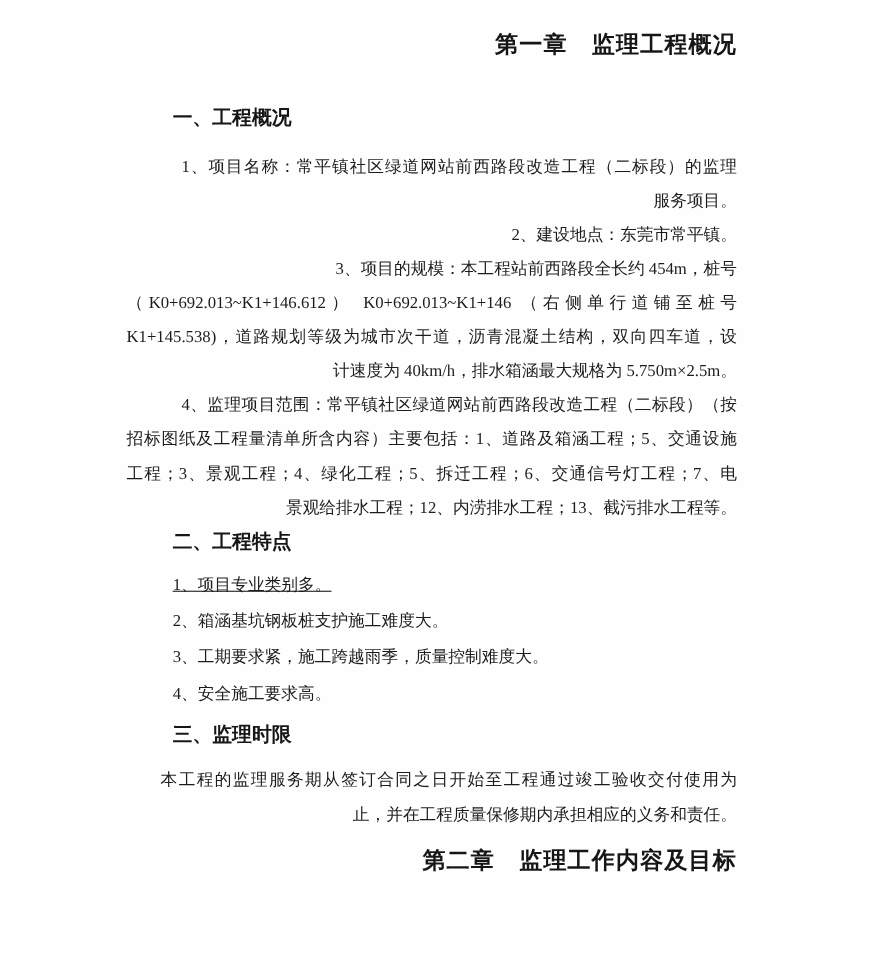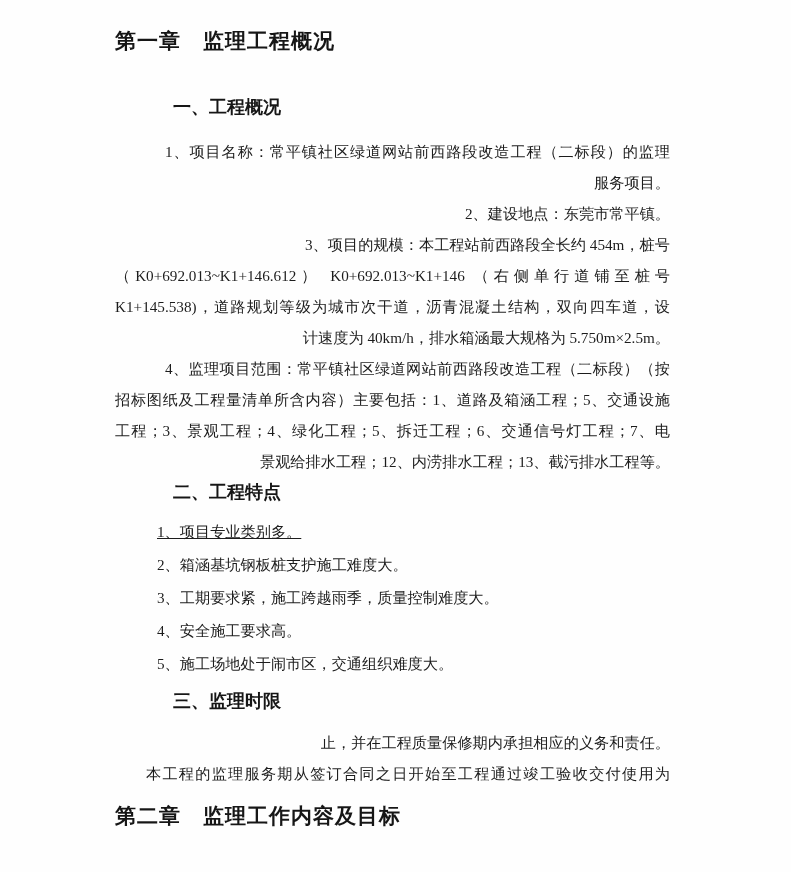--- a/index.html
+++ b/index.html
@@ -19,32 +19,32 @@
     width: 791px;
     height: 872px;
     padding: 26px 121px 0 115px;
     background: #fefefe;
   }
   .chapter-title {
     font-family: "Liberation Sans", "DejaVu Sans", sans-serif;
     font-weight: bold;
     font-size: 21px;
     line-height: 30px;
-    text-align: left;
+    text-align: right;
     letter-spacing: 1px;
     color: #161616;
   }
   #doc > .chapter-title:first-child { margin-bottom: 38px; }
   #doc > .chapter-title:last-child { margin-top: 12px; }
   .section-heading {
     font-family: "Liberation Sans", "DejaVu Sans", sans-serif;
     font-weight: bold;
     font-size: 18px;
     line-height: 26px;
-    margin-left: 58px;
+    margin-left: 42px;
     color: #161616;
   }
   .section-heading.sh-1 { margin-top: 0;  margin-bottom: 16px; }
   .section-heading.sh-2 { margin-top: 2px;  margin-bottom: 10px; }
   .section-heading.sh-3 { margin-top: 8px; margin-bottom: 13px; }
   .paragraph { margin: 0; }
   .line {
     font-size: 15.2px;
     line-height: 31px;
     white-space: nowrap;
@@ -89,21 +89,20 @@
         <div class="line first fill">4、监理项目范围：常平镇社区绿道网站前西路段改造工程（二标段）（按</div>
         <div class="line fill">招标图纸及工程量清单所含内容）主要包括：1、道路及箱涵工程；5、交通设施</div>
         <div class="line fill">工程；3、景观工程；4、绿化工程；5、拆迁工程；6、交通信号灯工程；7、电</div>
         <div class="line">景观给排水工程；12、内涝排水工程；13、截污排水工程等。</div>
       </div>
       <div class="section-heading sh-2">二、工程特点</div>
       <div class="list-item li-1">1、项目专业类别多。</div>
       <div class="list-item li-2">2、箱涵基坑钢板桩支护施工难度大。</div>
       <div class="list-item li-3">3、工期要求紧，施工跨越雨季，质量控制难度大。</div>
       <div class="list-item li-4">4、安全施工要求高。</div>
-      <div class="list-item li-5">5、施工场地处于闹市区，交通组织难度大。</div>
       <div class="section-heading sh-3">三、监理时限</div>
       <div class="paragraph plain">
+        <div class="line first fill">本工程的监理服务期从签订合同之日开始至工程通过竣工验收交付使用为</div>
         <div class="line">止，并在工程质量保修期内承担相应的义务和责任。</div>
-        <div class="line first fill">本工程的监理服务期从签订合同之日开始至工程通过竣工验收交付使用为</div>
       </div>
       <div class="chapter-title">第二章　监理工作内容及目标</div>
     </div>
 </main>
 
 </body></html>

